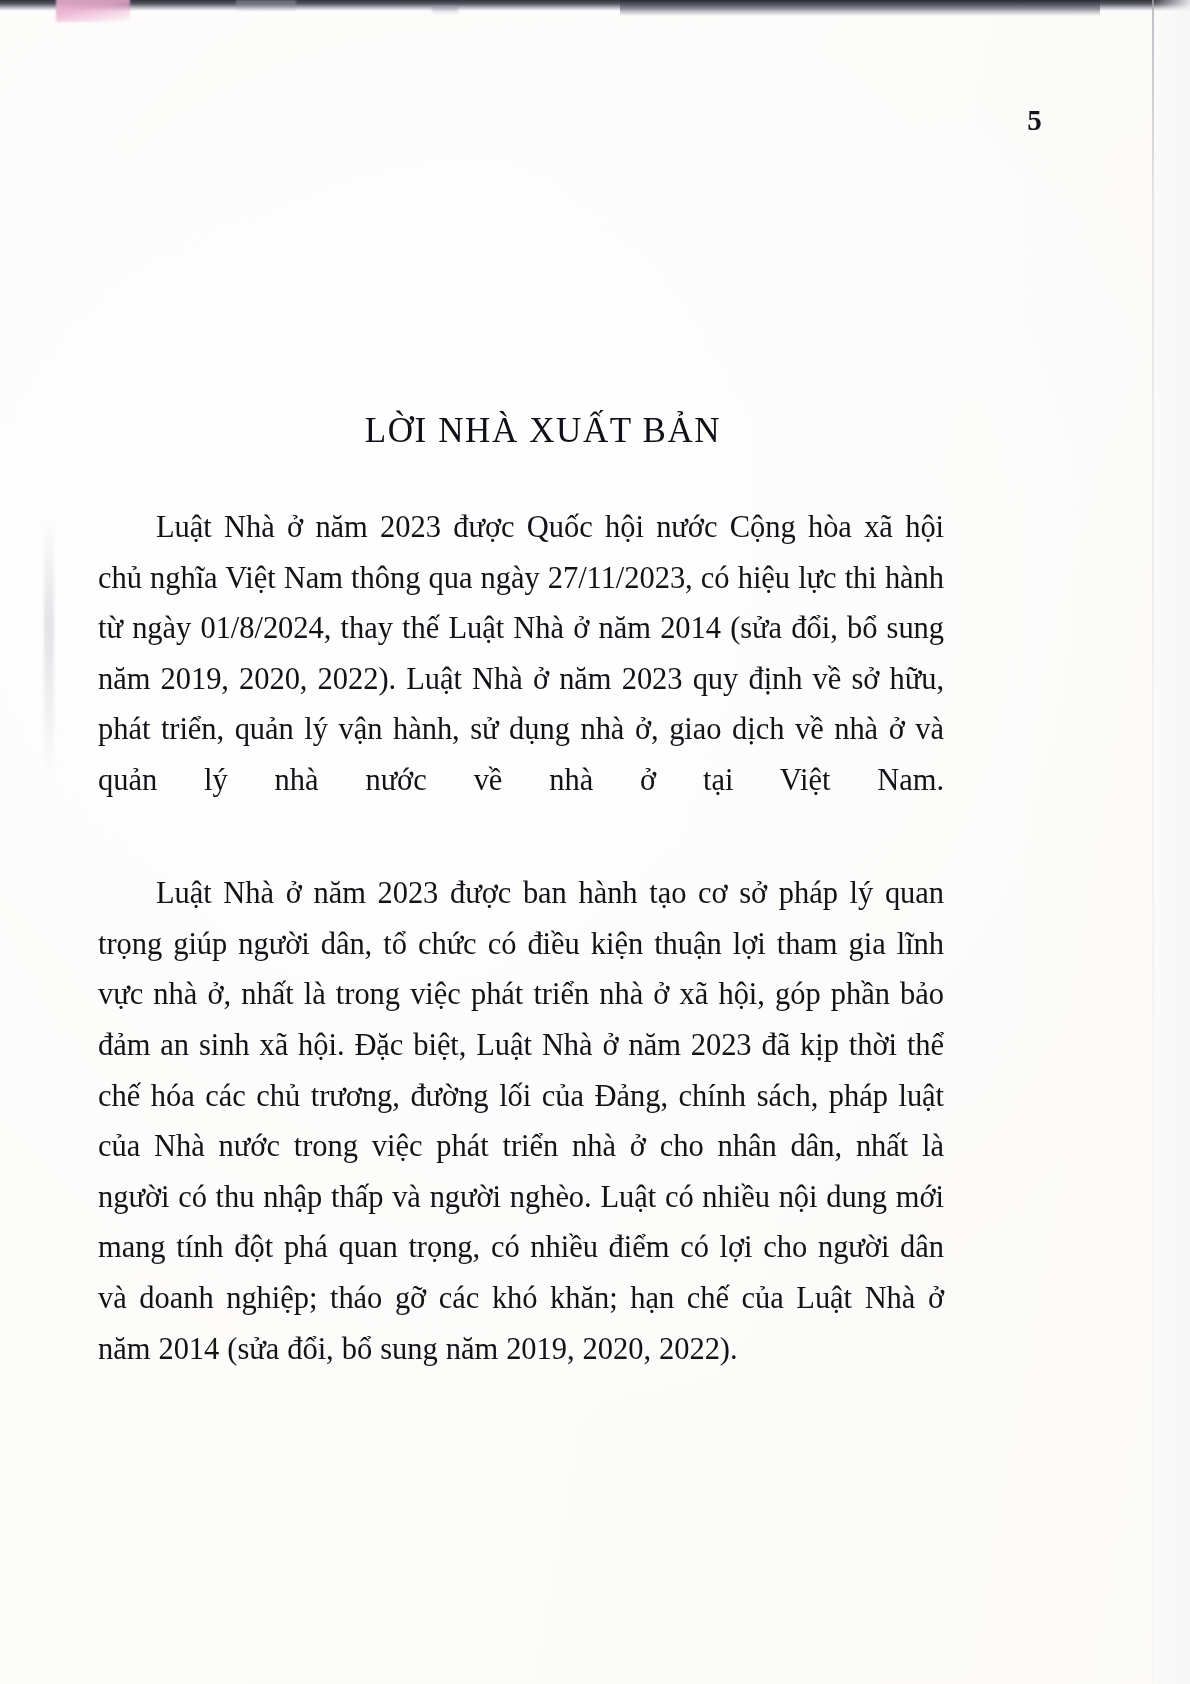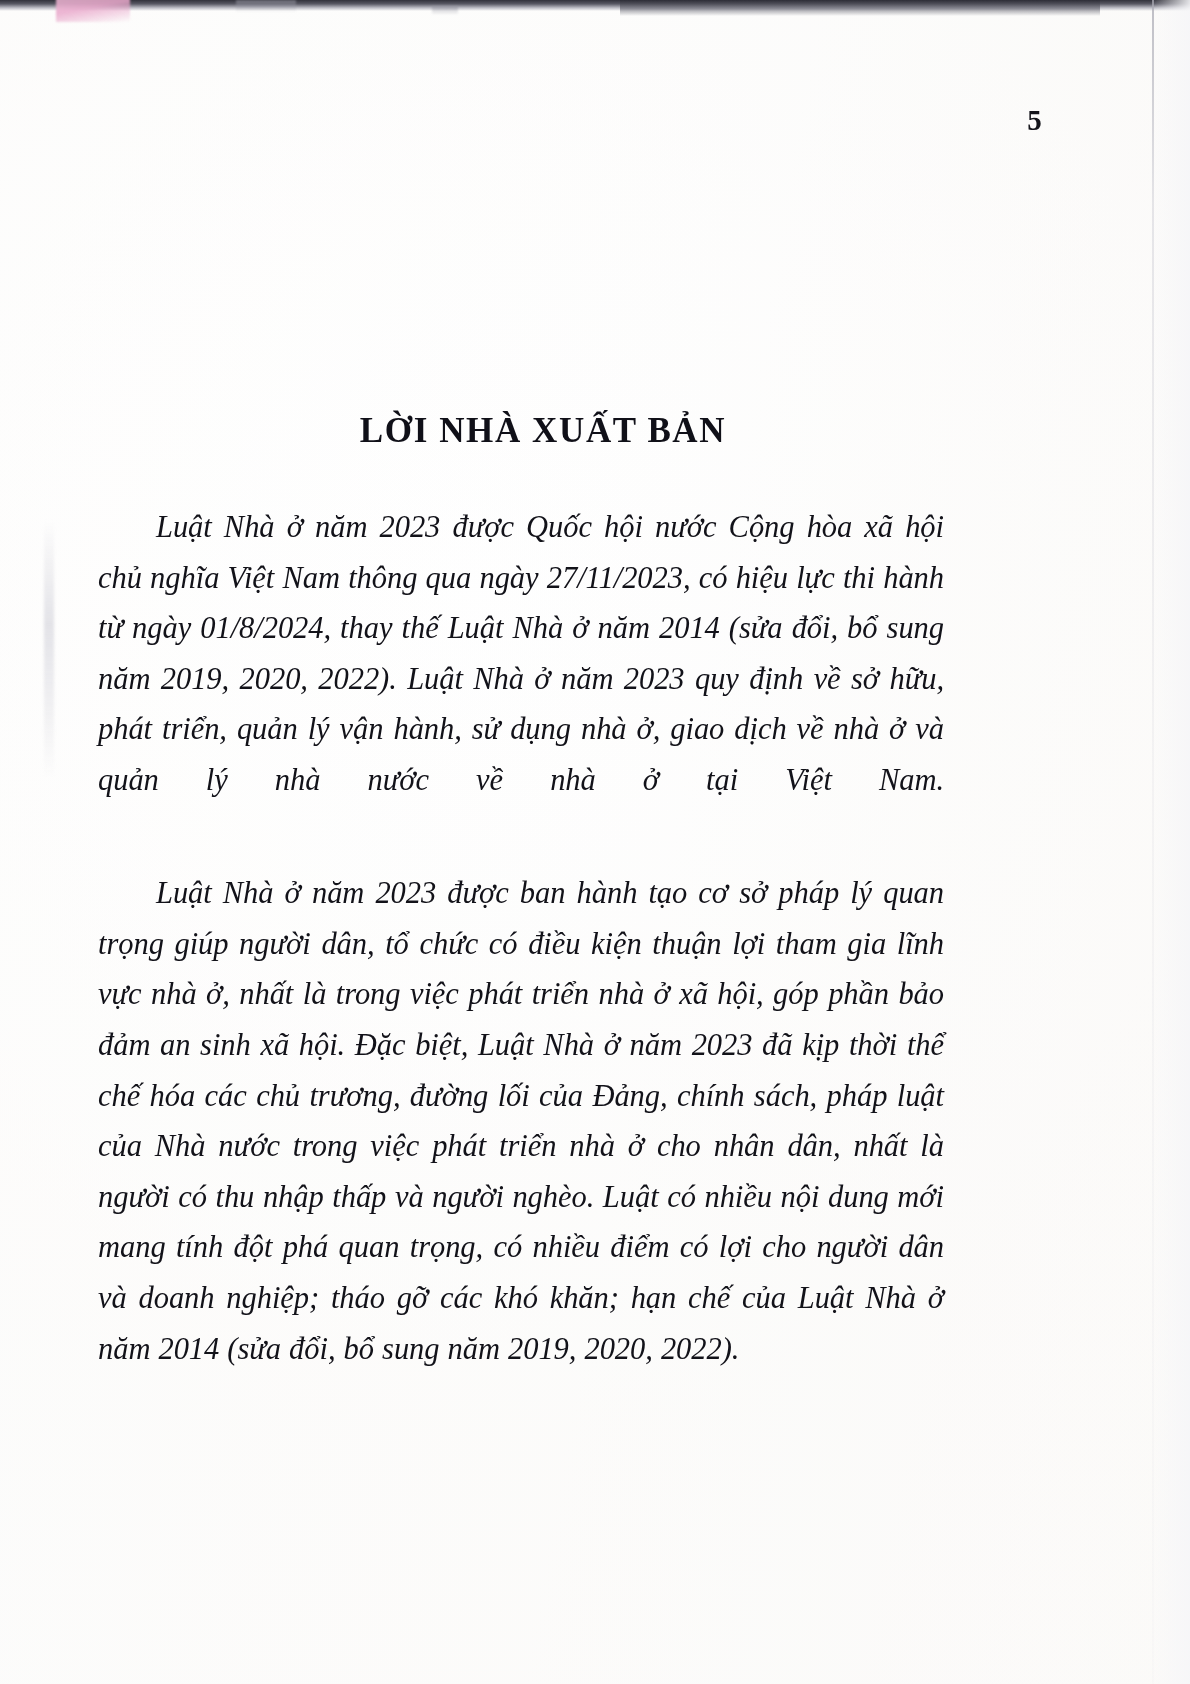--- a/index.html
+++ b/index.html
@@ -119,21 +119,21 @@
     letter-spacing: 0.2px;
   }
 
   .doc-title {
     position: absolute;
     top: 388px;
     left: 0;
     width: 1086px;
     text-align: center;
     font-size: 35px;
-    font-weight: bold;
+    font-weight: normal;
     letter-spacing: 1.6px;
     color: #12121a;
   }
 
   .body-block {
     position: absolute;
     top: 502px;
     left: 98px;
     width: 846px;
   }
@@ -141,21 +141,20 @@
   .para {
     margin: 0;
     text-align: justify;
     text-justify: inter-word;
     text-indent: 58px;
     font-size: 30.5px;
     line-height: 50.6px;
     color: #14141b;
     letter-spacing: -0.05px;
     word-spacing: 0.5px;
-    font-style: italic;
   }
   .para + .para {
     margin-top: 12px;
   }
   
   .para::after {
     content: "";
     display: inline-block;
     width: 100%;
   }

